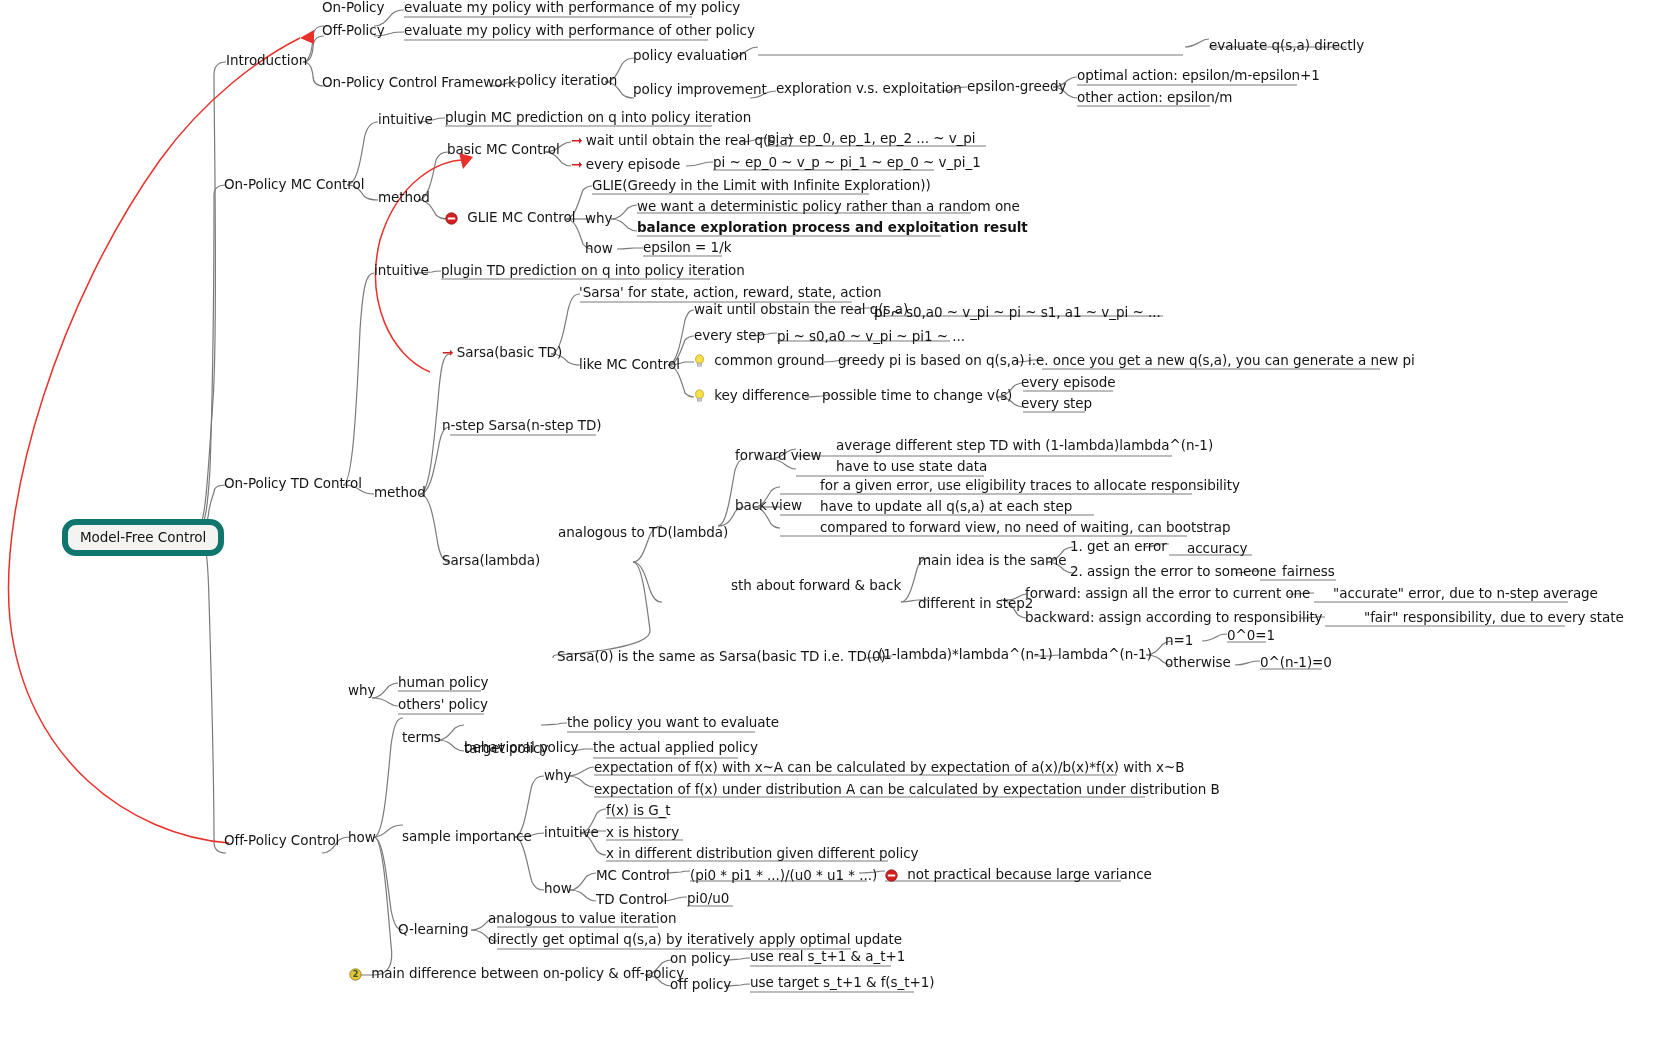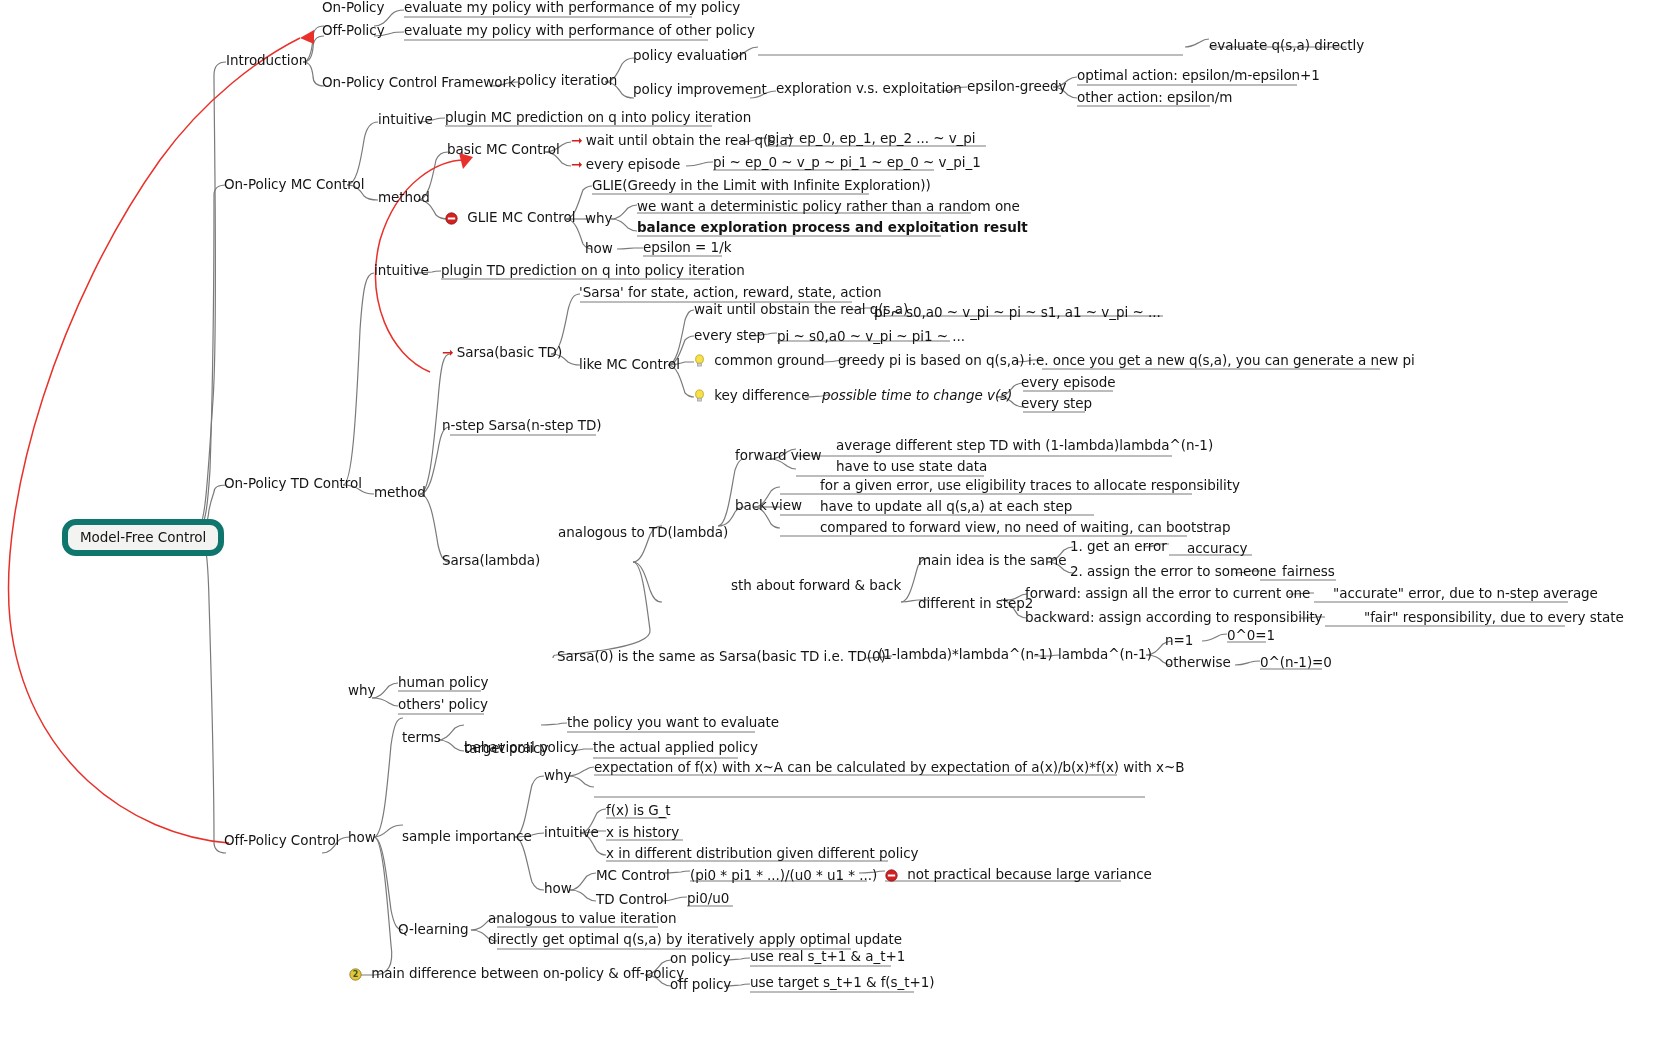--- a/index.html
+++ b/index.html
@@ -327,21 +327,21 @@
   </div>
   <div class="node" style="left:836px;top:353px;"><span>greedy pi is based on q(s,a)</span></div>
   <div class="node" style="left:1026px;top:353px;"><span>i.e. once you get a new q(s,a), you can generate a new pi</span></div>
   <div class="node" style="left:692px;top:388px;">
     <svg class="bulb" viewBox="0 0 12 16">
         <ellipse cx="6" cy="6" rx="4.4" ry="5" fill="#f7e14a" stroke="#b89b10" stroke-width="0.9"></ellipse>
         <rect x="3.8" y="10.4" width="4.4" height="3.4" fill="#cfcfcf" stroke="#909090" stroke-width="0.7"></rect>
       </svg>
     <span>key difference</span>
   </div>
-  <div class="node" style="left:820px;top:388px;font-style:italic;"><span>possible time to change v(s)</span></div>
+  <div class="node" style="left:820px;top:388px;"><span>possible time to change v(s)</span></div>
   <div class="node" style="left:1019px;top:375px;"><span>every episode</span></div>
   <div class="node" style="left:1019px;top:396px;"><span>every step</span></div>
 
   <div class="node" style="left:440px;top:418px;"><span>n-step Sarsa(n-step TD)</span></div>
   <div class="node" style="left:440px;top:553px;"><span>Sarsa(lambda)</span></div>
   <div class="node" style="left:556px;top:525px;"><span>analogous to TD(lambda)</span></div>
   <div class="node" style="left:733px;top:448px;"><span>forward view</span></div>
   <div class="node" style="left:834px;top:438px;"><span>average different step TD with (1-lambda)lambda^(n-1)</span></div>
   <div class="node" style="left:834px;top:459px;"><span>have to use state data</span></div>
   <div class="node" style="left:733px;top:498px;"><span>back view</span></div>
@@ -376,20 +376,21 @@
   <div class="node" style="left:346px;top:830px;"><span>how</span></div>
   <div class="node" style="left:400px;top:730px;"><span>terms</span></div>
   <div class="node" style="left:462px;top:717px;margin-top:24px;"><span>target policy</span></div>
   <div class="node" style="left:565px;top:715px;"><span>the policy you want to evaluate</span></div>
   <div class="node" style="left:462px;top:740px;"><span>behavioral policy</span></div>
   <div class="node" style="left:591px;top:740px;"><span>the actual applied policy</span></div>
 
   <div class="node" style="left:400px;top:829px;"><span>sample importance</span></div>
   <div class="node" style="left:542px;top:768px;"><span>why</span></div>
   <div class="node" style="left:592px;top:760px;"><span>expectation of f(x) with x~A can be calculated by expectation of a(x)/b(x)*f(x) with x~B</span></div>
+  <div class="node" style="left:592px;top:782px;"><span>expectation of f(x) under distribution A can be calculated by expectation under distribution B</span></div>
   <div class="node" style="left:542px;top:825px;"><span>intuitive</span></div>
   <div class="node" style="left:604px;top:803px;"><span>f(x) is G_t</span></div>
   <div class="node" style="left:604px;top:825px;"><span>x is history</span></div>
   <div class="node" style="left:604px;top:846px;"><span>x in different distribution given different policy</span></div>
   <div class="node" style="left:542px;top:881px;"><span>how</span></div>
   <div class="node" style="left:594px;top:868px;"><span>MC Control</span></div>
   <div class="node" style="left:688px;top:868px;"><span>(pi0 * pi1 * ...)/(u0 * u1 * ...)</span></div>
   <div class="node" style="left:883px;top:867px;">
     <svg class="stop" viewBox="0 0 16 16">
         <circle cx="8" cy="8" r="7" fill="#d32020" stroke="#8c1010" stroke-width="1"></circle>

